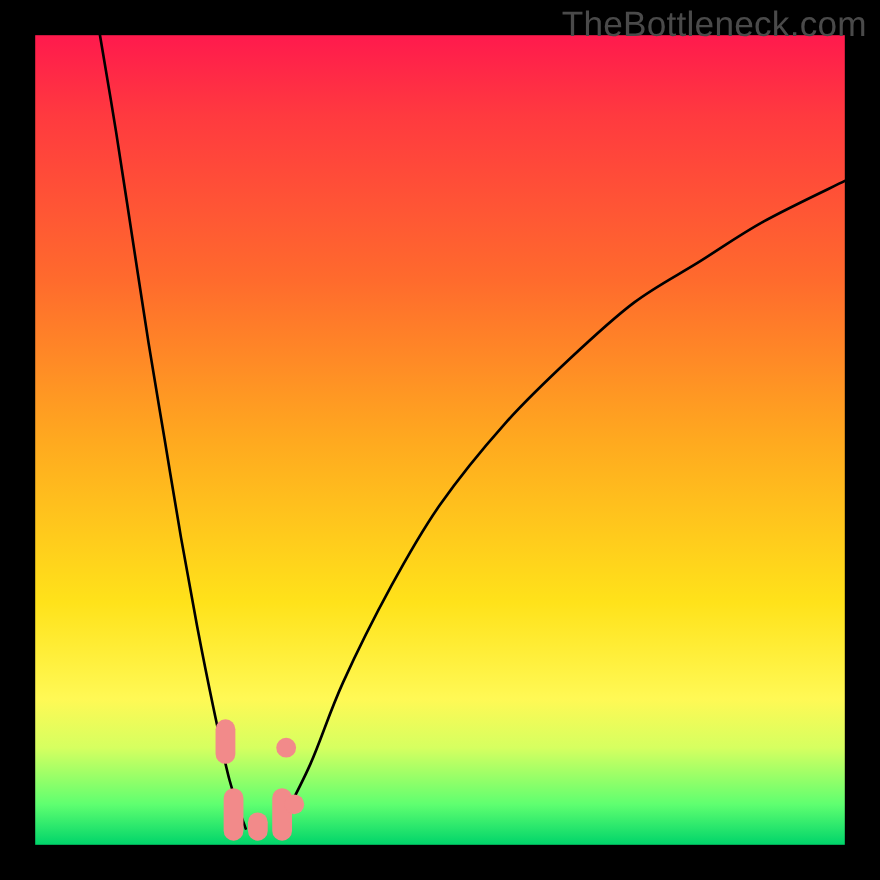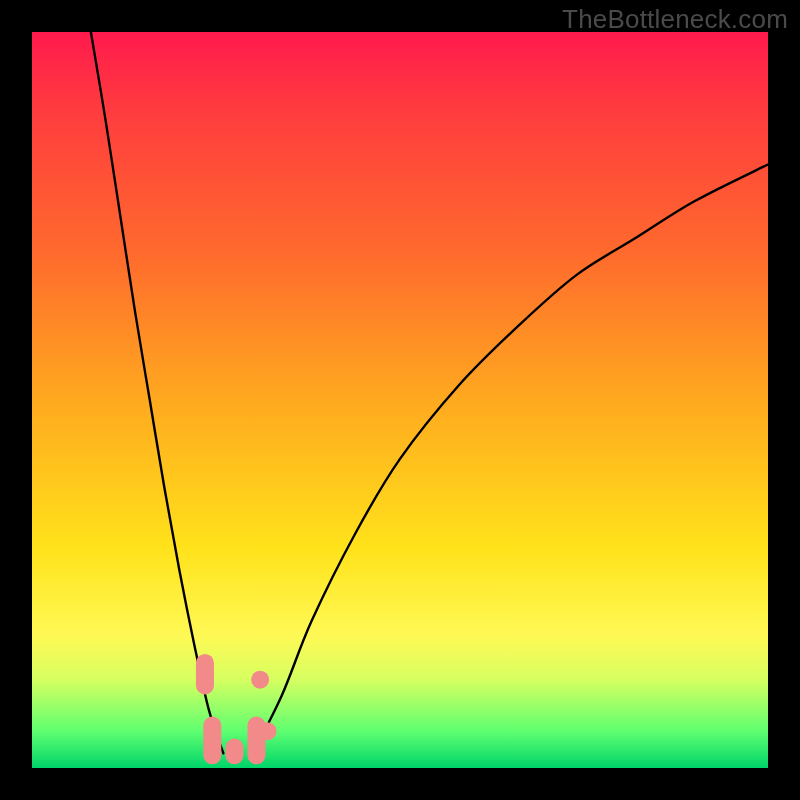--- a/index.html
+++ b/index.html
@@ -33,21 +33,21 @@
       #d6ff60 88%,
       #5fff70 95%,
       #00d46a 100%
     );
   }
   .watermark {
     position: absolute;
     top: 4px;
     right: 12px;
     color: #4a4a4a;
-    font-size: 26px;
+    font-size: 32px;
     font-weight: 500;
     letter-spacing: 0.2px;
     user-select: none;
     z-index: 5;
   }
   svg.curve {
     position: absolute;
     left: 0; top: 0;
     width: 736px; height: 736px;
     overflow: visible;

